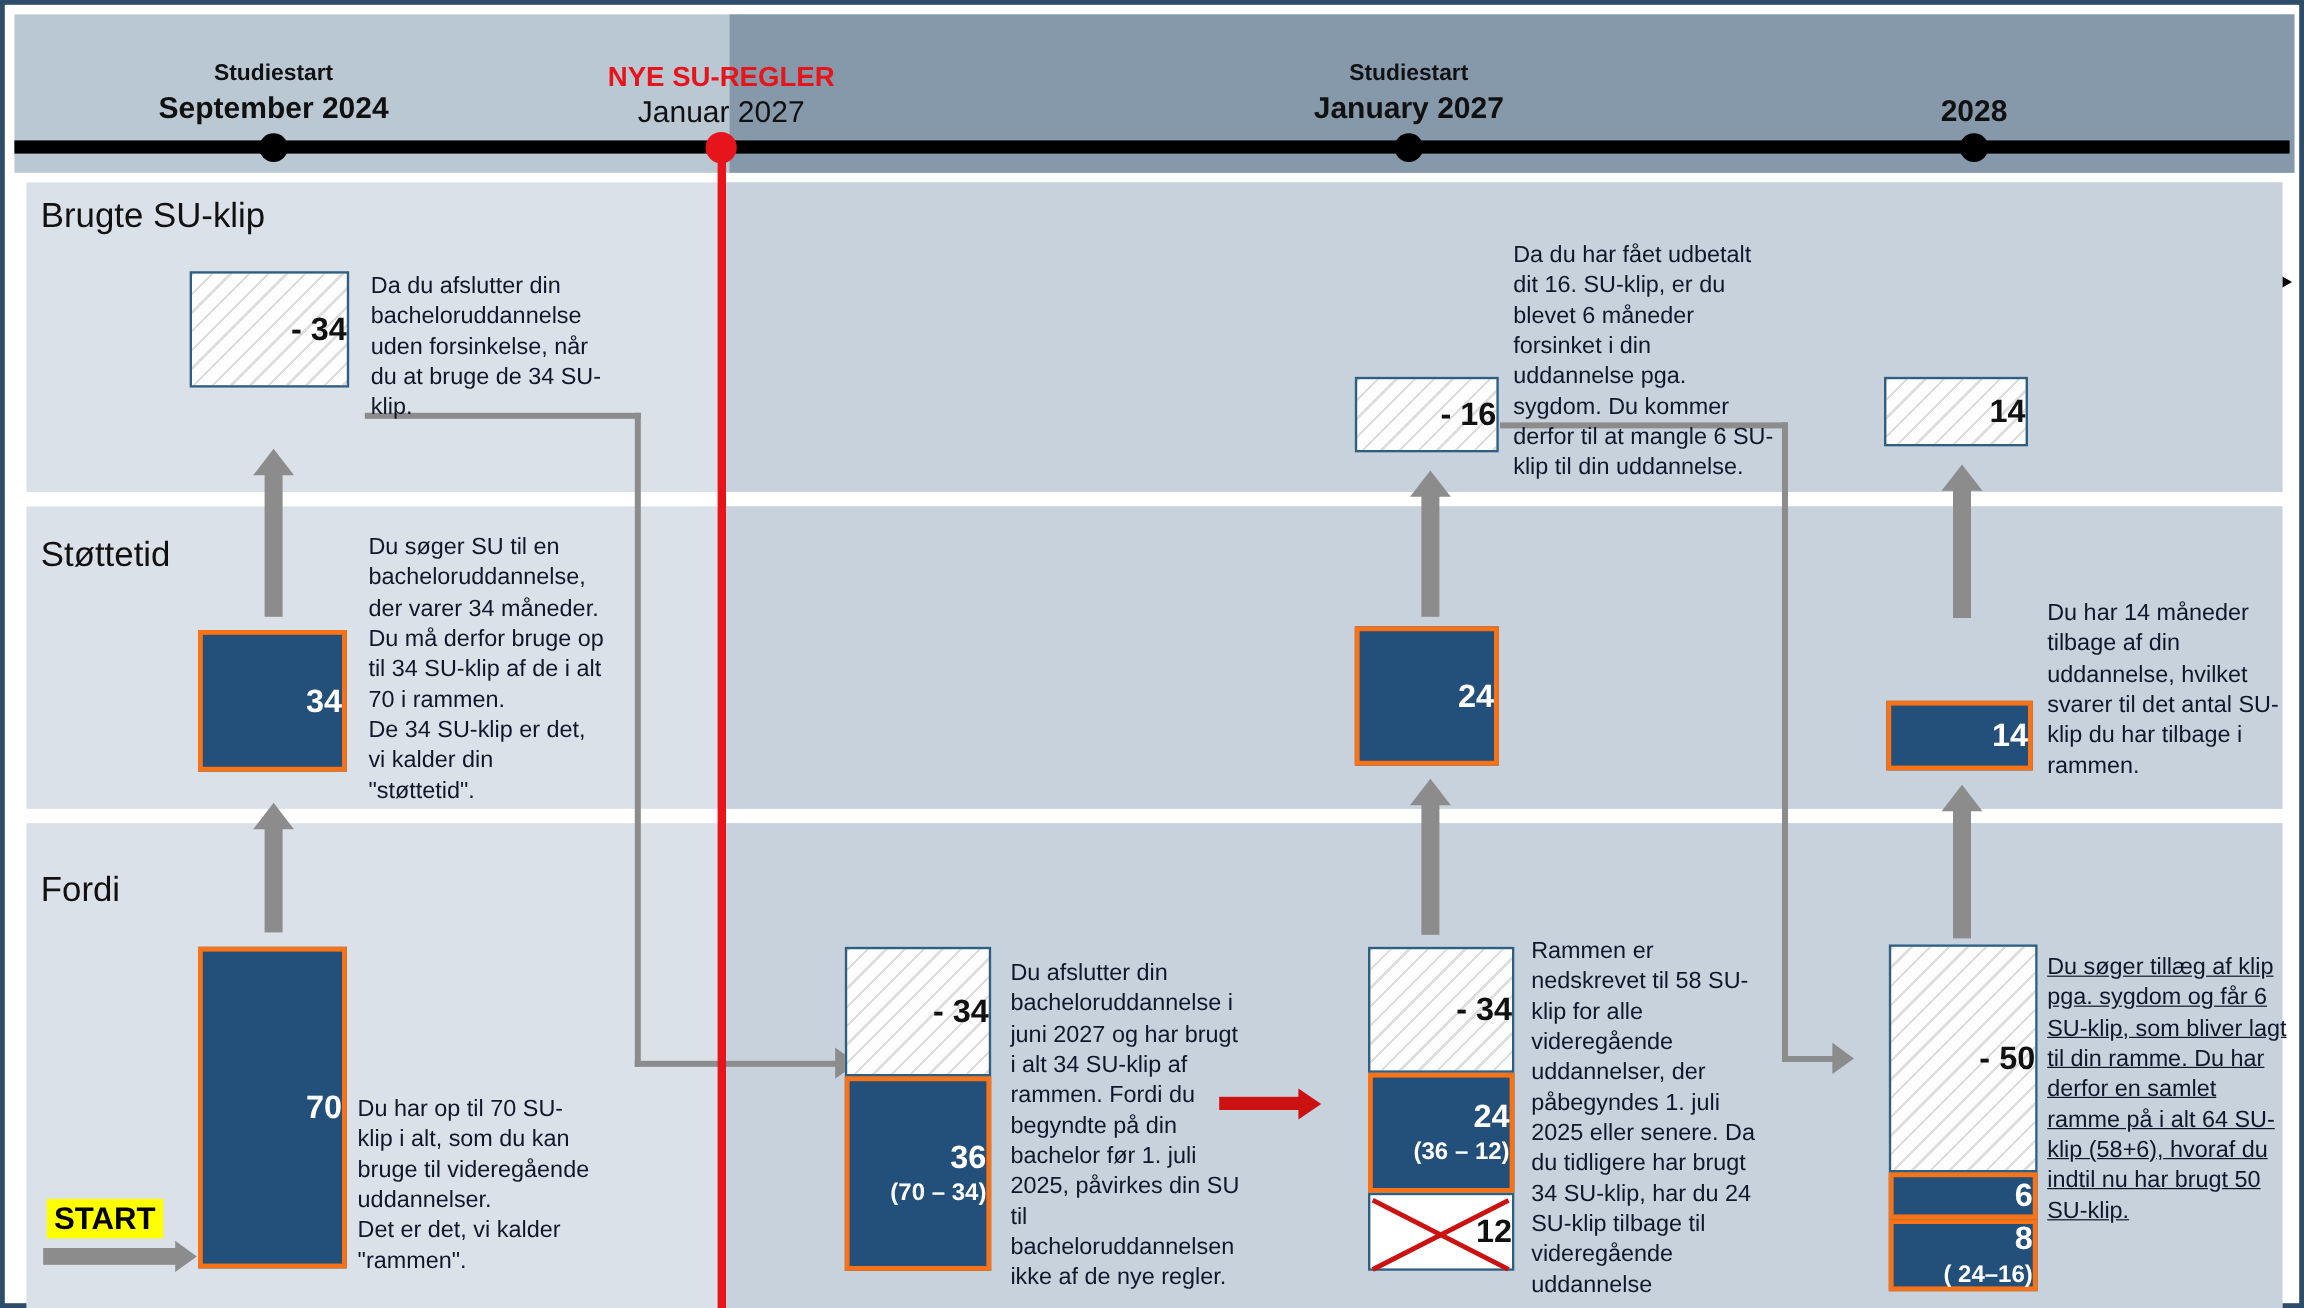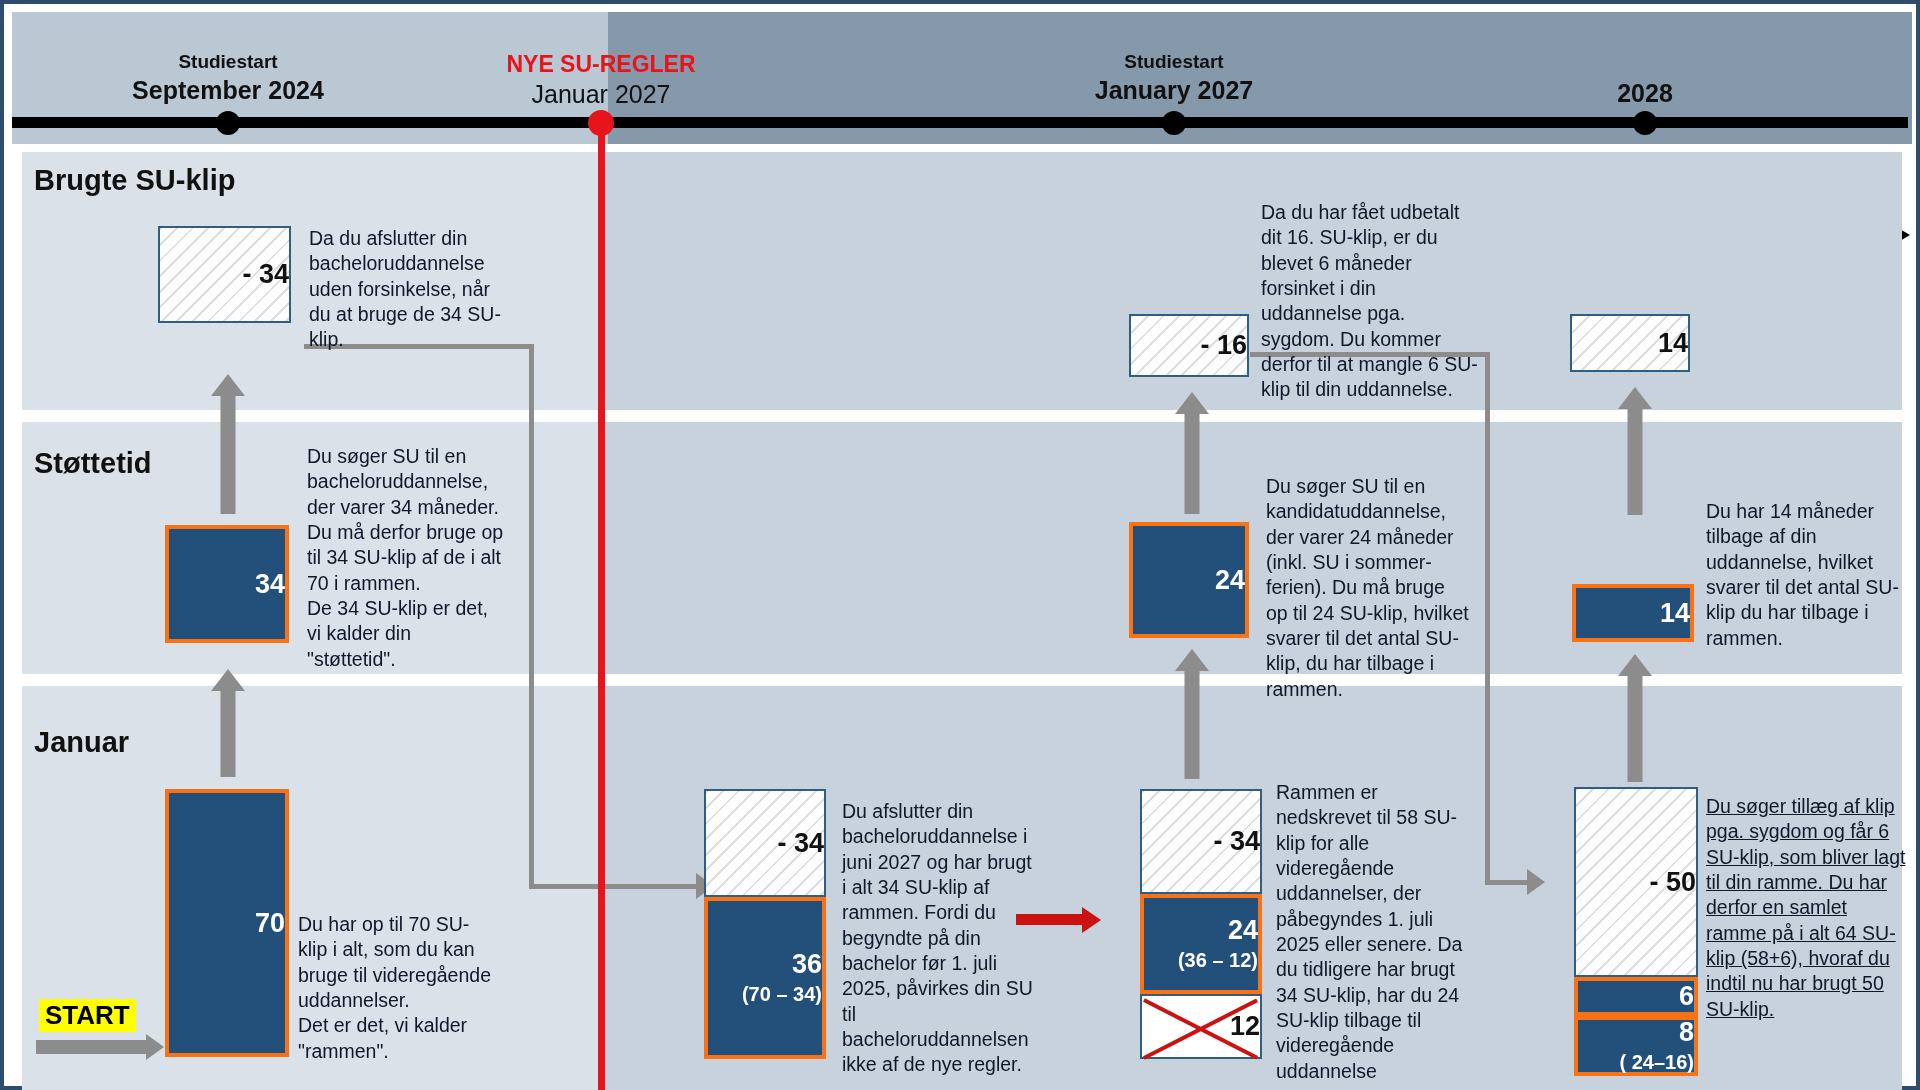--- a/index.html
+++ b/index.html
@@ -32,21 +32,21 @@
 
   
   .redline{position:absolute;left:594px;top:118px;width:7px;height:972px;
            background:#e8141b;z-index:40;}
 
   
   .row{position:absolute;left:18px;width:1880px;background:#dbe1e8;}
   .row .row-right{position:absolute;left:578px;top:0;right:0;bottom:0;
                   background:#c7d2dc;}
   .row-title{position:absolute;left:26px;top:14px;font-size:29px;
-             font-weight:bold;color:#111;z-index:5;}
+             font-weight:normal;color:#111;z-index:5;}
 
   #row-brugte{top:148px;height:258px;}
   #row-stottetid{top:418px;height:252px;}
   #row-rammen{top:682px;height:404px;}
 
   
   .box{position:absolute;box-sizing:border-box;z-index:12;
        display:flex;align-items:flex-end;justify-content:center;flex-direction:column;}
   .box .num{font-size:27px;font-weight:bold;line-height:1;}
   .box .sub{font-size:20px;font-weight:bold;line-height:1.1;margin-top:5px;}
@@ -166,31 +166,30 @@
 
   <div class="box solid" style="left:161px;top:521px;width:124px;height:118px;">
     <span class="num">34</span>
   </div>
   <div class="note" style="left:303px;top:440px;width:198px;white-space:pre-line;">Du søger SU til en bacheloruddannelse, der varer 34 måneder. Du må derfor bruge op til 34 SU-klip af de i alt 70 i rammen.
 De 34 SU-klip er det, vi kalder din "støttetid".</div>
 
   <div class="box solid" style="left:1125px;top:518px;width:120px;height:116px;">
     <span class="num">24</span>
   </div>
-  <div class="note" style="left:1262px;top:470px;width:205px;">Du søger SU til en kandidatuddannelse, der varer 24 måneder (inkl. SU i sommer-ferien). Du må bruge op til 24 SU-klip, hvilket svarer til det antal SU-klip, du har tilbage i rammen.</div>
 
   <div class="box solid" style="left:1568px;top:580px;width:122px;height:58px;">
     <span class="num">14</span>
   </div>
   <div class="note" style="left:1702px;top:495px;width:203px;">Du har 14 måneder tilbage af din uddannelse, hvilket svarer til det antal SU-klip du har tilbage i rammen.</div>
 
   <div class="row" id="row-rammen">
     <div class="row-right"></div>
   </div>
-  <div class="row-title" style="top:722px;left:30px;">Januar</div>
+  <div class="row-title" style="top:722px;left:30px;">Fordi</div>
 
   <div class="box solid" style="left:161px;top:785px;width:124px;height:268px;">
     <span class="num">70</span>
   </div>
   <div class="note" style="left:294px;top:908px;width:196px;white-space:pre-line;">Du har op til 70 SU-klip i alt, som du kan bruge til videregående uddannelser.
 Det er det, vi kalder "rammen".</div>
 
   <div class="start-badge" style="left:35px;top:995px;">START</div>
   <div class="start-arrow" style="left:32px;top:1036px;width:130px;">
     <div class="shaft" style="width:112px;"></div>

